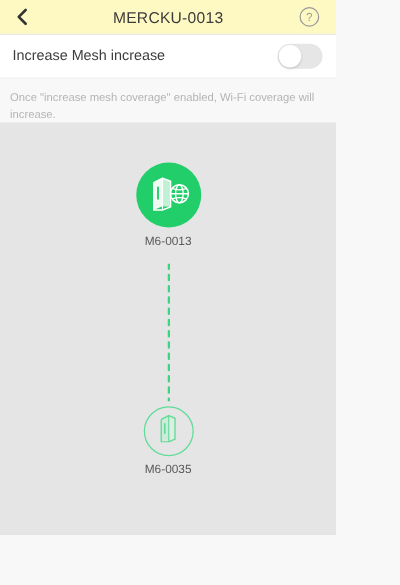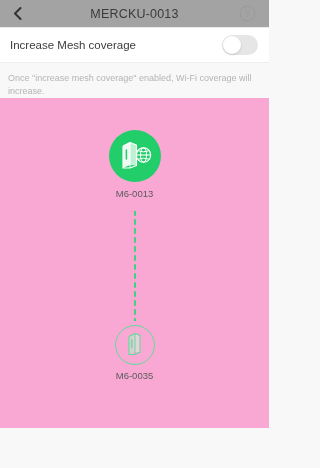--- a/index.html
+++ b/index.html
@@ -13,21 +13,21 @@
     font-family: "Liberation Sans", sans-serif;
     overflow: hidden;
     position: relative;
     -webkit-font-smoothing: antialiased;
   }
 
   
   .header {
     position: relative;
     height: 27px;
-    background: #a3a3a3;
+    background: #fef9c3;
     display: flex;
     align-items: center;
     justify-content: center;
     border-bottom: 1px solid #e9e9e9;
   }
   .header-title {
     font-size: 12.5px;
     color: #3b3b3b;
     letter-spacing: 0.2px;
     font-weight: 400;
@@ -98,21 +98,21 @@
     font-size: 9px;
     line-height: 1.45;
     color: #b4b4b4;
     background: #f8f8f8;
   }
 
   
   .topology {
     position: relative;
     height: 330px;
-    background: #f9a8d4;
+    background: #e5e5e5;
   }
   .node {
     position: absolute;
     left: 0;
     right: 0;
     display: flex;
     flex-direction: column;
     align-items: center;
   }
   .node-root { top: 32px; }
@@ -178,21 +178,21 @@
     <span>
       <svg width="17" height="17" viewBox="0 0 17 17">
         <circle cx="8.5" cy="8.5" r="7.4" fill="none" stroke="#9a9a9a" stroke-width="1"></circle>
         <text x="8.5" y="12.1" text-anchor="middle" font-size="9.4" fill="#9a9a9a" font-family="Liberation Sans, sans-serif">?</text>
       </svg>
     </span>
   </div>
 </div>
 
 <div class="toggle-row">
-  <div class="toggle-label">Increase Mesh coverage</div>
+  <div class="toggle-label">Increase Mesh increase</div>
   <div class="switch">
     <div class="knob"></div>
   </div>
 </div>
 
 <div class="desc">Once "increase mesh coverage" enabled, Wi-Fi coverage will increase.</div>
 
 <div class="topology">
 
   <svg class="link" viewBox="0 0 2 110" preserveAspectRatio="none">

